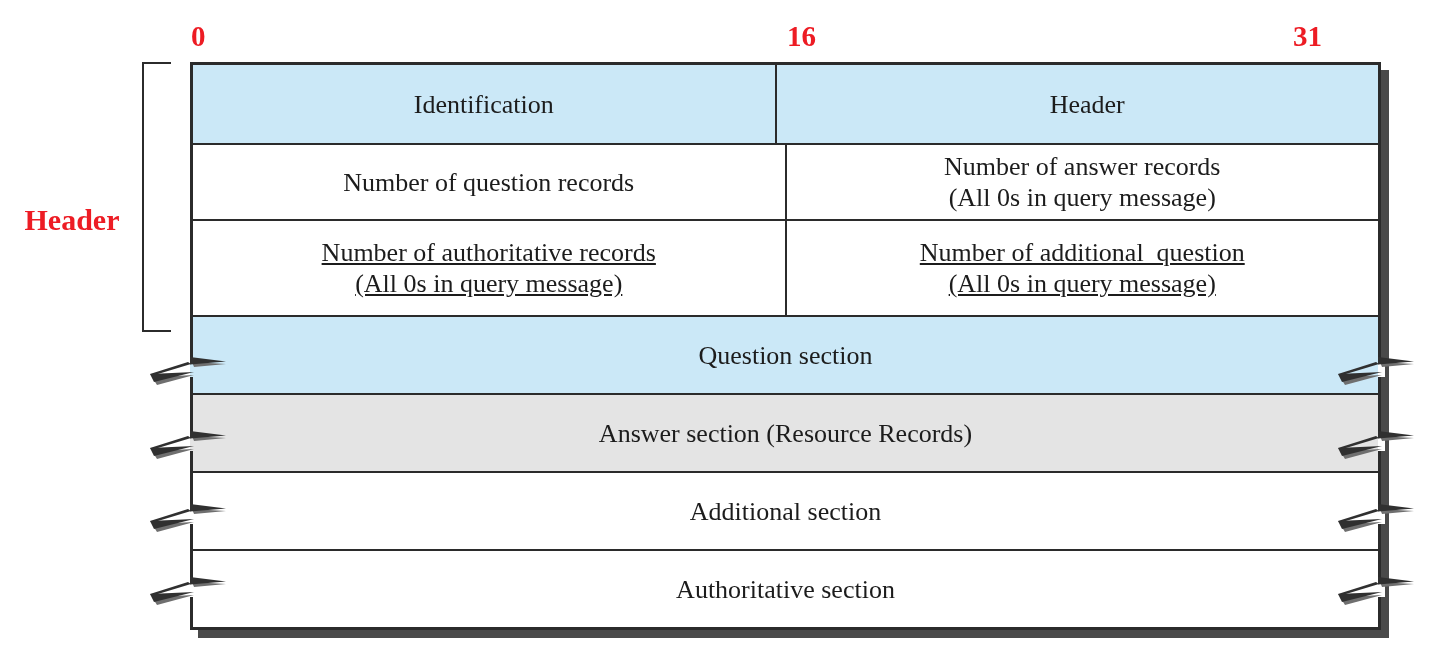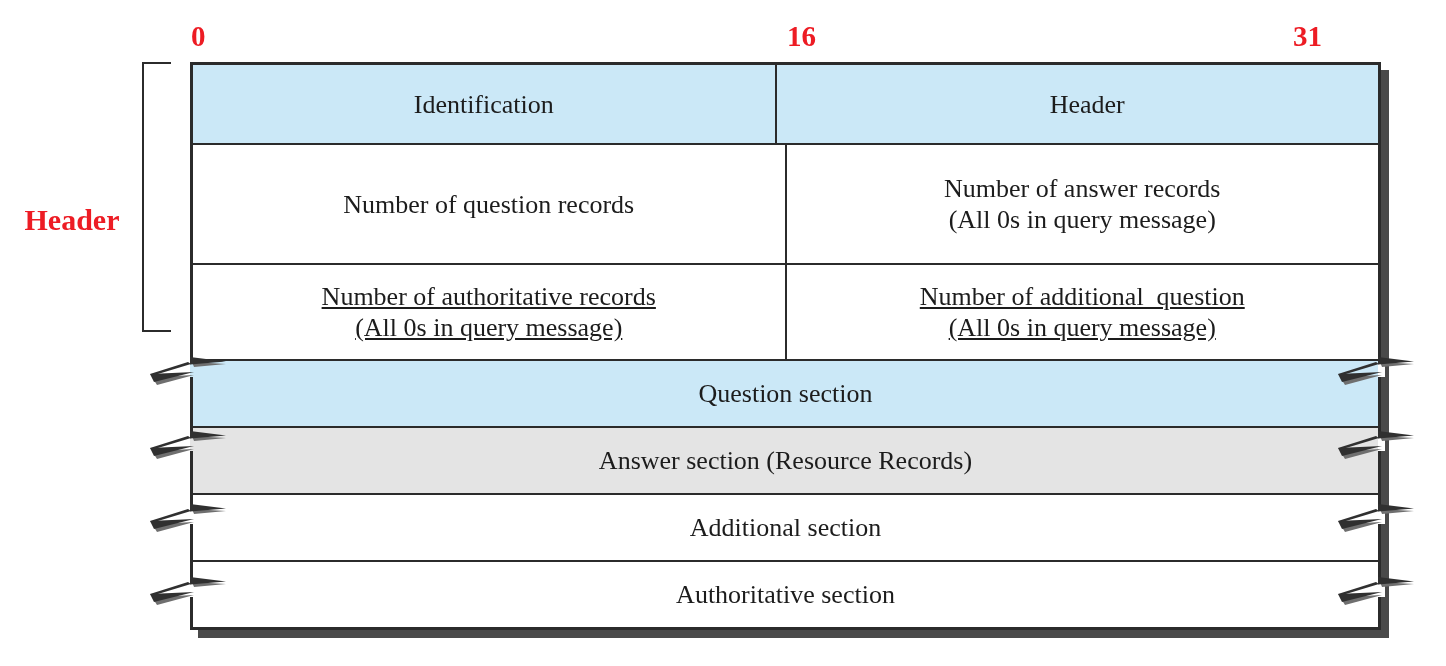--- a/index.html
+++ b/index.html
@@ -34,21 +34,21 @@
     box-sizing:border-box; border:3px solid var(--line); background:#fff;
     box-shadow:8px 8px 0 0 var(--shadow);
     display:flex; flex-direction:column;
   }
   .row{
     box-sizing:border-box; width:100%;
     border-top:2px solid var(--line);
     display:flex; align-items:stretch;
   }
   .row:first-child{border-top:0;}
-  .r1{height:78px;} .r2{height:120px;} .r3{height:96px;text-decoration:underline;}
+  .r1{height:78px;} .r2{height:76px;} .r3{height:96px;text-decoration:underline;}
   .rq{height:75px;} .ra{height:72px;} .rauth{height:74px;} .radd{height:73px;}
   .blue{background:var(--blue);gap:20px;} .grayrow{background:var(--gray);}
   .cell{
     flex:1 1 0; display:flex; flex-direction:column; justify-content:center;
     align-items:center; text-align:center; font-size:26px; line-height:31px;
   }
   .cell-left{border-right:2.5px solid var(--line);}
   .full{flex-direction:row; justify-content:center; align-items:center;
     font-size:26px;text-align:right;}
   .line{white-space:pre-wrap;}

